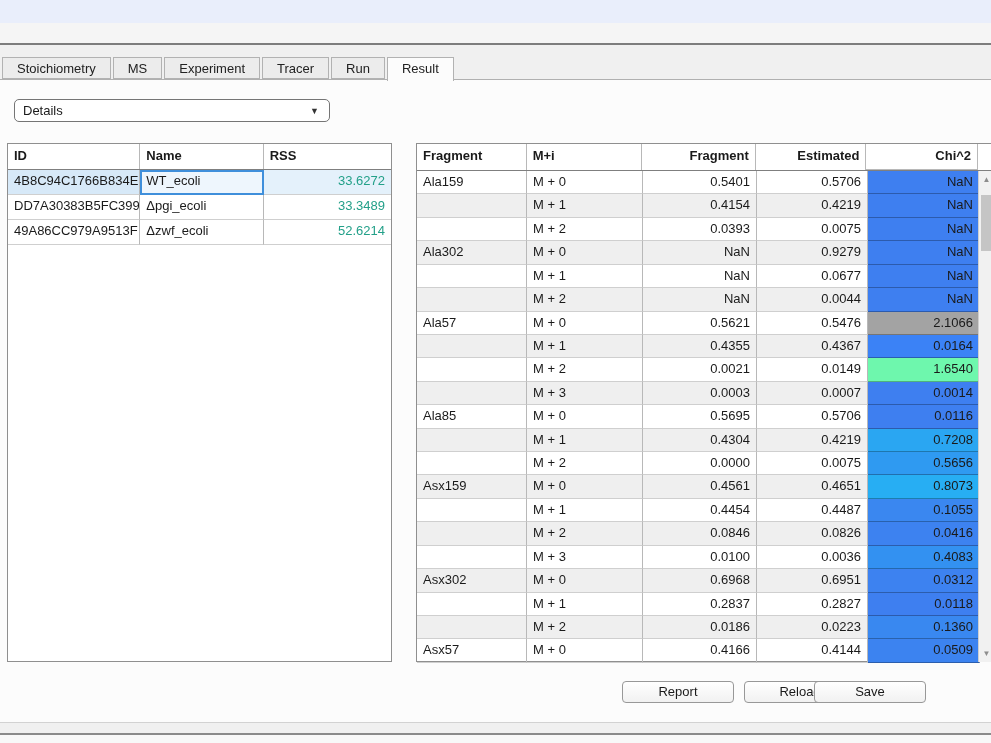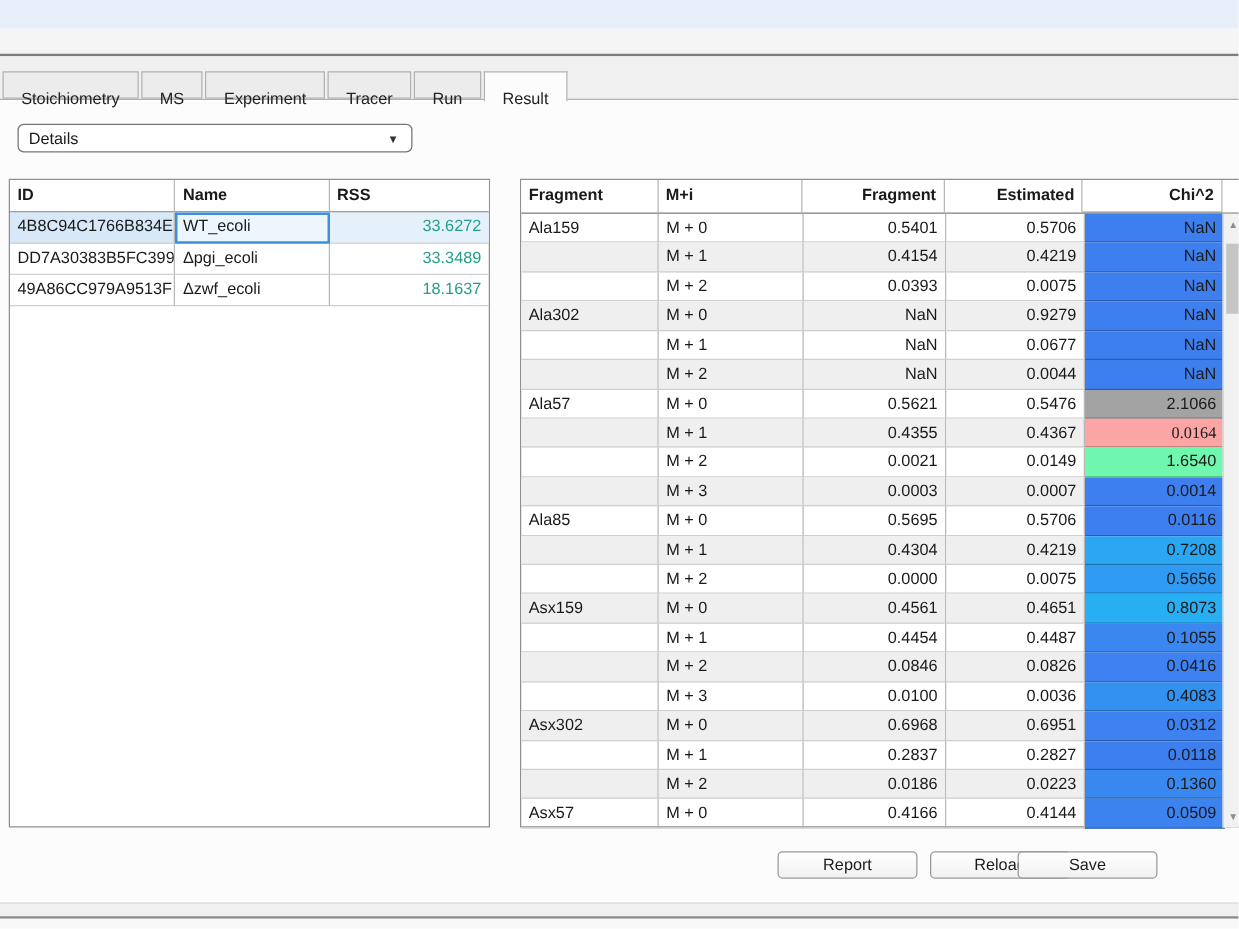--- a/index.html
+++ b/index.html
@@ -5,21 +5,21 @@
   * { margin:0; padding:0; box-sizing:border-box; }
   html,body { width:991px; height:743px; font-family:"Liberation Sans", sans-serif; background:#fff; }
   #app { position:relative; width:991px; height:743px; background:#fcfcfc; overflow:hidden; font-size:13px; color:#1a1a1a; }
 
   .titlebar { position:absolute; left:0; top:0; width:991px; height:23px; background:#e9eefb; }
   .menustrip { position:absolute; left:0; top:23px; width:991px; height:20px; background:#f5f5f5; }
   .topline   { position:absolute; left:0; top:43px; width:991px; height:2px; background:#7d7d7d; }
   .tabstrip  { position:absolute; left:0; top:45px; width:991px; height:35px; background:#f0f0f0; }
   .tabstrip-line { position:absolute; left:0; top:79px; width:991px; height:1px; background:#b0b0b0; z-index:1; }
   .tab-bar { position:absolute; left:2px; top:57px; display:flex; gap:2px; z-index:2; align-items:flex-start; }
-  .tab { height:22px; padding:13px 14px 0 14px; background:#ececec; border:1px solid #b2b2b2; color:#222; cursor:default; }
+  .tab { height:22px; padding:3px 14px 0 14px; background:#ececec; border:1px solid #b2b2b2; color:#222; cursor:default; }
   .tab.active { height:24px; background:#fcfcfc; border-bottom:none; }
 
   .content { position:absolute; left:0; top:80px; width:991px; height:643px; background:#fcfcfc; }
 
   .dropdown { position:absolute; left:14px; top:99px; width:316px; height:23px; background:#fff;
               border:1px solid #757575; border-radius:5px; display:flex; align-items:center; padding:0 10px 0 8px; }
   .dropdown .dd-label { flex:1; }
   .dropdown .dd-arrow { font-size:9px; color:#333; }
 
   
@@ -110,21 +110,21 @@
           <div class="cell c-rss rss-val" style="color: rgb(35, 160, 137);">33.6272</div>
         </div>
         <div class="trow">
           <div class="cell c-id">DD7A30383B5FC399</div>
           <div class="cell c-name">Δpgi_ecoli</div>
           <div class="cell c-rss rss-val" style="color: rgb(35, 160, 137);">33.3489</div>
         </div>
         <div class="trow">
           <div class="cell c-id">49A86CC979A9513F</div>
           <div class="cell c-name">Δzwf_ecoli</div>
-          <div class="cell c-rss rss-val" style="color: rgb(35, 160, 137);">18.1637</div>
+          <div class="cell c-rss rss-val" style="color: rgb(35, 160, 137);">52.6214</div>
         </div>
       </div>
   </div>
 
   <div class="panel" id="frag-table">
     <div class="thead">
       <div class="hcell c-frag">Fragment</div>
       <div class="hcell c-mi">M+i</div>
       <div class="hcell c-meas num">Fragment</div>
       <div class="hcell c-est num">Estimated</div>
@@ -179,21 +179,21 @@
           <div class="cell c-mi">M + 0</div>
           <div class="cell c-meas num">0.5621</div>
           <div class="cell c-est num">0.5476</div>
           <div class="cell c-chi num" style="background: #a3a3a3;">2.1066</div>
         </div>
         <div class="trow alt">
           <div class="cell c-frag"></div>
           <div class="cell c-mi">M + 1</div>
           <div class="cell c-meas num">0.4355</div>
           <div class="cell c-est num">0.4367</div>
-          <div class="cell c-chi num" style="background: #fca5a5; font-family: Liberation Serif, serif;">0.0164</div>
+          <div class="cell c-chi num" style="background: #3b82f6;">0.0164</div>
         </div>
         <div class="trow">
           <div class="cell c-frag"></div>
           <div class="cell c-mi">M + 2</div>
           <div class="cell c-meas num">0.0021</div>
           <div class="cell c-est num">0.0149</div>
           <div class="cell c-chi num" style="background: rgb(110, 247, 173);">1.6540</div>
         </div>
         <div class="trow alt">
           <div class="cell c-frag"></div>

